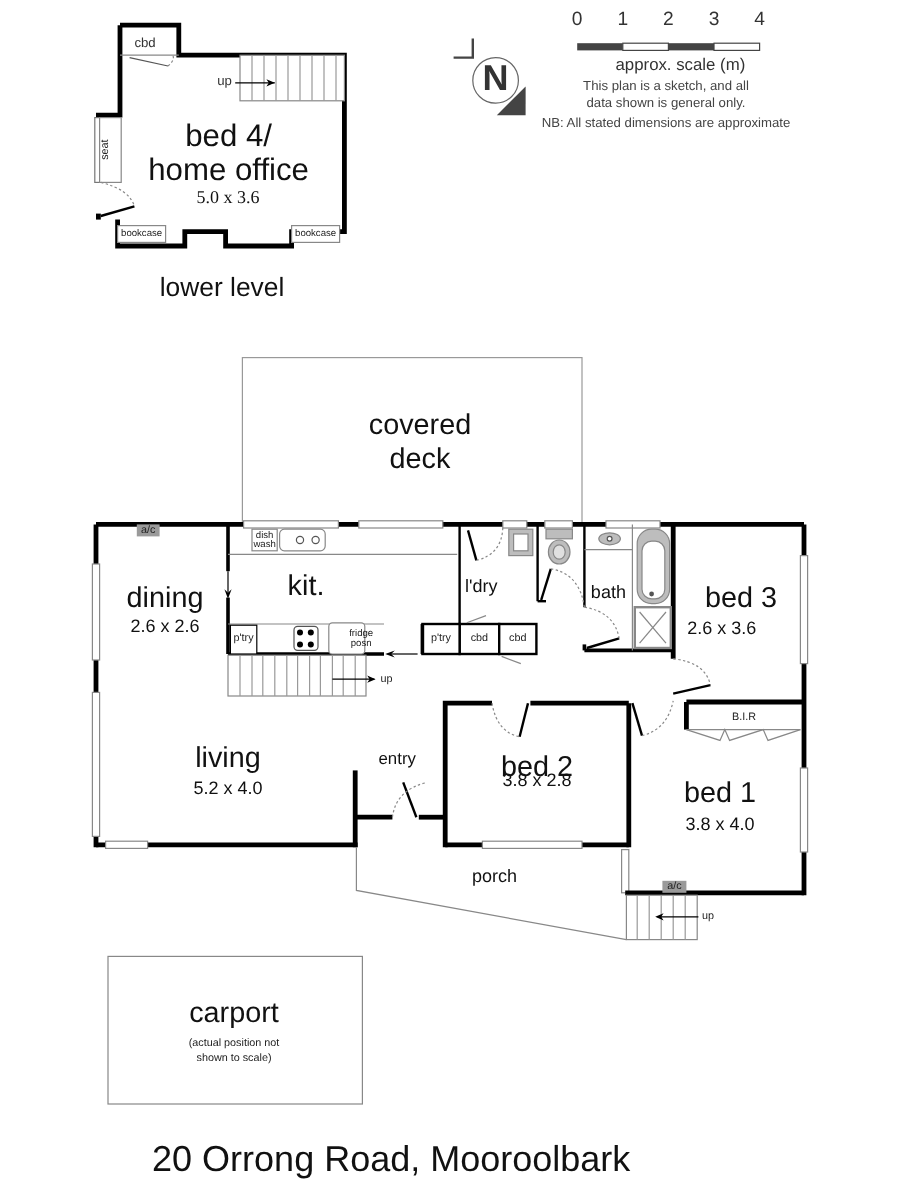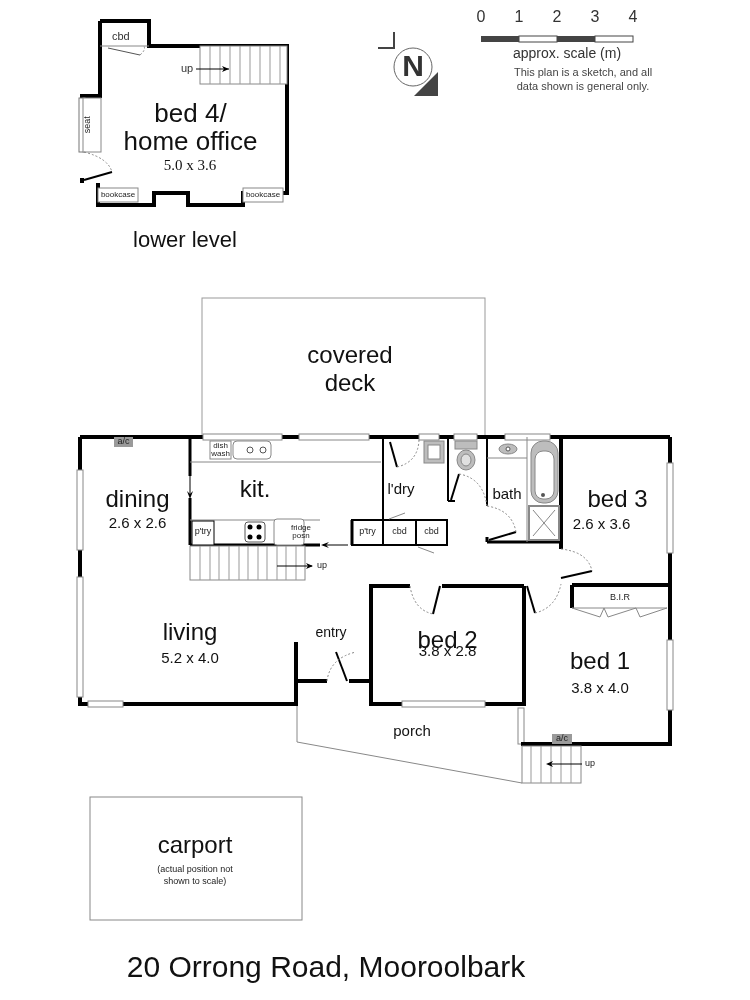--- a/index.html
+++ b/index.html
@@ -226,25 +226,26 @@
 <div class="lbl tiny" style="left:245px;top:191px;width:36px;">bookcase</div>
 <div class="lbl lg" style="left:105px;top:228px;width:160px;font-size:22px;">lower level</div>
 
 <div class="lbl" style="left:398px;top:50px;width:30px;font-size:30px;font-weight:bold;color:#333;">N</div>
 <div class="lbl" style="left:474px;top:9px;width:14px;font-size:16px;color:#333;">0</div>
 <div class="lbl" style="left:512px;top:9px;width:14px;font-size:16px;color:#333;">1</div>
 <div class="lbl" style="left:550px;top:9px;width:14px;font-size:16px;color:#333;">2</div>
 <div class="lbl" style="left:588px;top:9px;width:14px;font-size:16px;color:#333;">3</div>
 <div class="lbl" style="left:626px;top:9px;width:14px;font-size:16px;color:#333;">4</div>
 <div class="lbl" style="left:502px;top:46px;width:130px;font-size:14px;color:#333;">approx. scale (m)</div>
-<div class="note" style="left:488px;top:66px;width:190px;">
+<div class="note" style="left:460px;top:66px;width:190px;">
   <div>This plan is a sketch, and all</div>
   <div>data shown is general only.</div>
 </div>
 <div class="note" style="left:440px;top:97px;width:230px;">
+  <div>NB: All stated dimensions are approximate</div>
 </div>
 
 <div class="lbl lg" style="left:280px;top:342px;width:140px;">covered</div>
 <div class="lbl lg" style="left:280px;top:370px;width:140px;">deck</div>
 
 <div class="lbl tiny" style="left:114px;top:437px;width:19px;font-size:9px;">a/c</div>
 <div class="lbl lg" style="left:90px;top:486px;width:95px;">dining</div>
 <div class="lbl md" style="left:90px;top:515px;width:95px;">2.6 x 2.6</div>
 <div class="lbl lg" style="left:225px;top:476px;width:60px;">kit.</div>
 <div class="lbl tiny" style="left:210px;top:442px;width:21px;line-height:1;">

